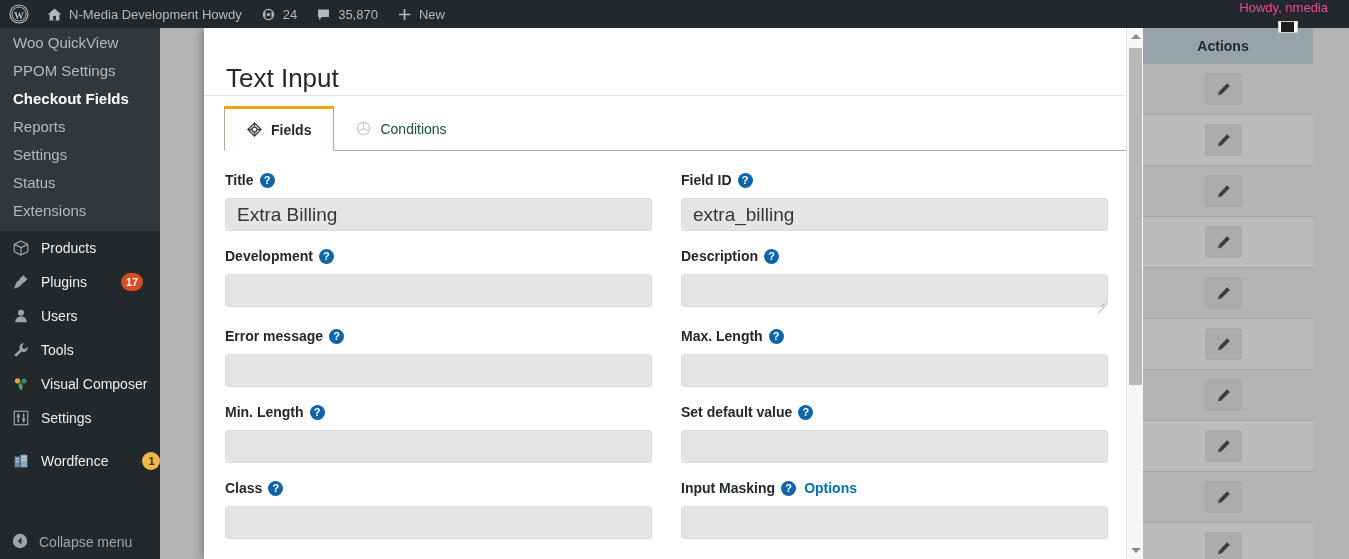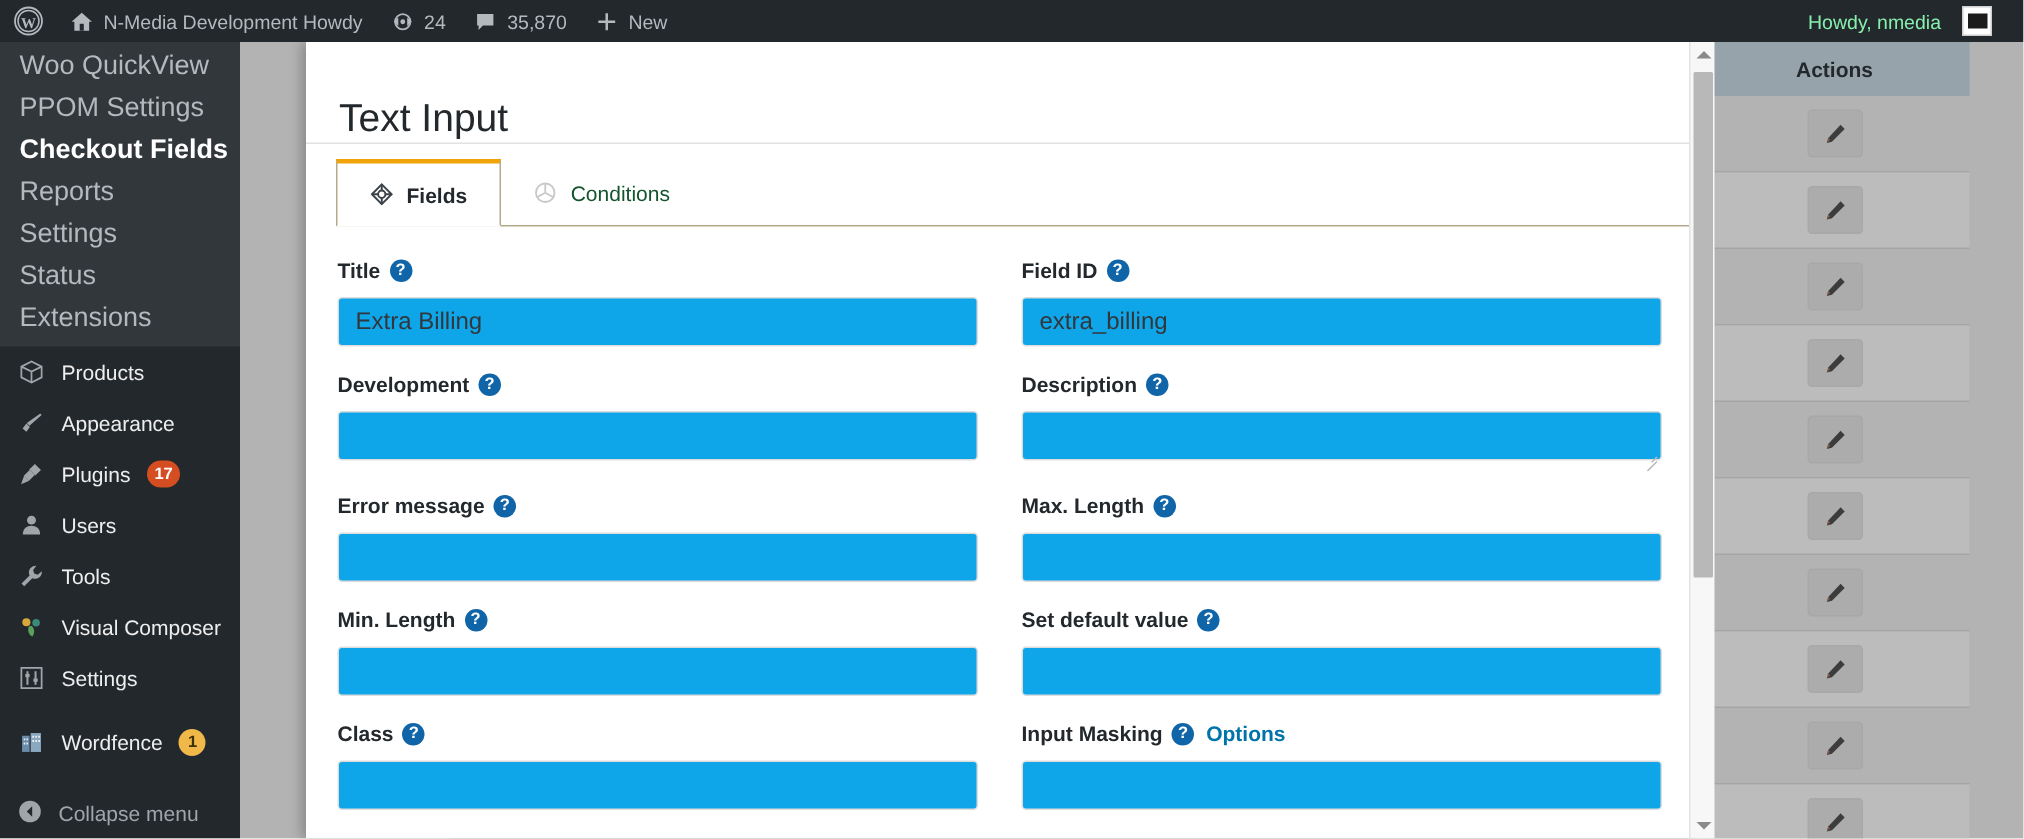--- a/index.html
+++ b/index.html
@@ -18,57 +18,57 @@
     display: flex; align-items: center; z-index: 60;
     font-size: 13px;
   }
   .ab-item {
     display: flex; align-items: center; gap: 6px;
     height: 28px; padding: 0 9px; color: #b4b9be; white-space: nowrap;
   }
   .ab-item.logo { padding: 0 8px 0 9px; }
   .ab-spacer { flex: 1 1 auto; }
   .ab-right { display: flex; align-items: center; padding-right: 12px; }
-  .ab-right .ab-item { color: #86efac; }
+  .ab-right .ab-item { color: #ec4899; flex-direction: column; }
   .avatar-box {
     width: 20px; height: 20px; margin-left: 8px;
     background: #fff; border: 1px solid #cfcfcf;
     display: flex; align-items: center; justify-content: center;
   }
   .avatar-box .scr { width: 13px; height: 10px; background: #1c1c1c; }
   .ico { display: inline-block; line-height: 0; }
   .ico svg { display: block; }
 
   
   .sidebar {
     position: absolute; top: 28px; left: 0; width: 160px; height: 531px;
     background: #23282d; color: #eee; z-index: 50;
     font-size: 14px;
   }
   .submenu { background: #32373c; padding: 1px 0 6px; }
   .submenu .sub-item {
     display: block; padding: 6px 0 6px 13px;
-    color: #b4b9be; font-size: 18px; line-height: 16px;
+    color: #b4b9be; font-size: 15px; line-height: 16px;
   }
   .submenu .sub-item.current { color: #fff; font-weight: bold; }
 
   .menu-item {
     display: flex; align-items: center; gap: 10px;
     height: 34px; padding-left: 11px; color: #eee; font-size: 14px;
   }
   .menu-item.sep-top { margin-top: 9px; }
   .menu-item .mi-icon {
     width: 20px; height: 20px; display: flex;
     align-items: center; justify-content: center;
     color: #a0a5aa; flex: 0 0 20px;
   }
   .menu-item .mi-label { white-space: nowrap; }
   .badge {
     display: inline-flex; align-items: center; justify-content: center;
-    min-width: 18px; height: 18px; padding: 0 5px; margin-left: 1px;
+    min-width: 18px; height: 18px; padding: 0 5px; margin-left: 24px;
     border-radius: 10px; font-size: 11px; font-weight: bold;
     color: #fff; background: #d54e21;
   }
   .badge.amber { background: #f0b849; color: #3c2f00; }
   .collapse {
     position: absolute; bottom: 0; left: 0; width: 164px;
     display: flex; align-items: center; gap: 10px;
     height: 34px; padding-left: 11px; color: #a0a5aa; font-size: 14px;
   }
 
@@ -146,22 +146,22 @@
   }
   .help {
     display: inline-flex; align-items: center; justify-content: center;
     width: 15px; height: 15px; border-radius: 50%;
     background: #1064a8; color: #fff;
     font-size: 11px; font-weight: bold; line-height: 1;
   }
   .link-opt { color: #0073aa; font-size: 14px; font-weight: bold; margin-left: 2px; }
   .inp {
     width: 100%; height: 33px; border: 1px solid #ddd; border-radius: 3px;
-    background: #0ea5e9; padding: 0 11px;
-    font-family: "Liberation Sans", sans-serif; font-size: 16px; color: #32373c;
+    background: #e5e5e5; padding: 0 11px;
+    font-family: "Liberation Sans", sans-serif; font-size: 19px; color: #32373c;
   }
   .inp.ta { height: 33px; resize: none; padding-top: 7px; }
   .ta-wrap { position: relative; }
   .ta-grip {
     position: absolute; right: 3px; bottom: 3px; width: 9px; height: 9px;
     pointer-events: none;
   }
   .ta-grip i {
     position: absolute; right: 0; height: 1px; background: #b9b9b9; display: block;
   }
@@ -419,29 +419,20 @@
             <svg width="18" height="18" viewBox="0 0 20 20">
               <path d="M10 2.2 L17.5 6 L17.5 14 L10 17.8 L2.5 14 L2.5 6 Z" fill="none" stroke="#a0a5aa" stroke-width="1.3"></path>
               <path d="M2.5 6 L10 9.6 L17.5 6 M10 9.6 L10 17.8" stroke="#a0a5aa" stroke-width="1.3" fill="none"></path>
             </svg>
           </span>
           <span class="mi-label">Products</span>
         </div>
         <div class="menu-item">
           <span class="mi-icon">
             <svg width="18" height="18" viewBox="0 0 20 20">
-              <path d="M16.5 3 L17.5 4 L8.5 12 L6.5 10 Z" fill="#a0a5aa"></path>
-              <path d="M6.2 10.4 L8.8 13 L6.2 16.5 L3.4 14 Z" fill="#a0a5aa"></path>
-            </svg>
-          </span>
-          <span class="mi-label">Appearance</span>
-        </div>
-        <div class="menu-item">
-          <span class="mi-icon">
-            <svg width="18" height="18" viewBox="0 0 20 20">
               <path d="M12.5 2.5 L17 7 L12.8 11.2 L8.3 6.7 Z" fill="#a0a5aa"></path>
               <path d="M8.6 7 L12.4 10.8 L8 15.2 L4.2 11.4 Z" fill="#a0a5aa"></path>
               <path d="M4.5 11.5 L2.2 17.5 L8 15.2" fill="#a0a5aa"></path>
             </svg>
           </span>
           <span class="mi-label">Plugins</span>
           <span class="badge">17</span>
         </div>
         <div class="menu-item">
           <span class="mi-icon">

